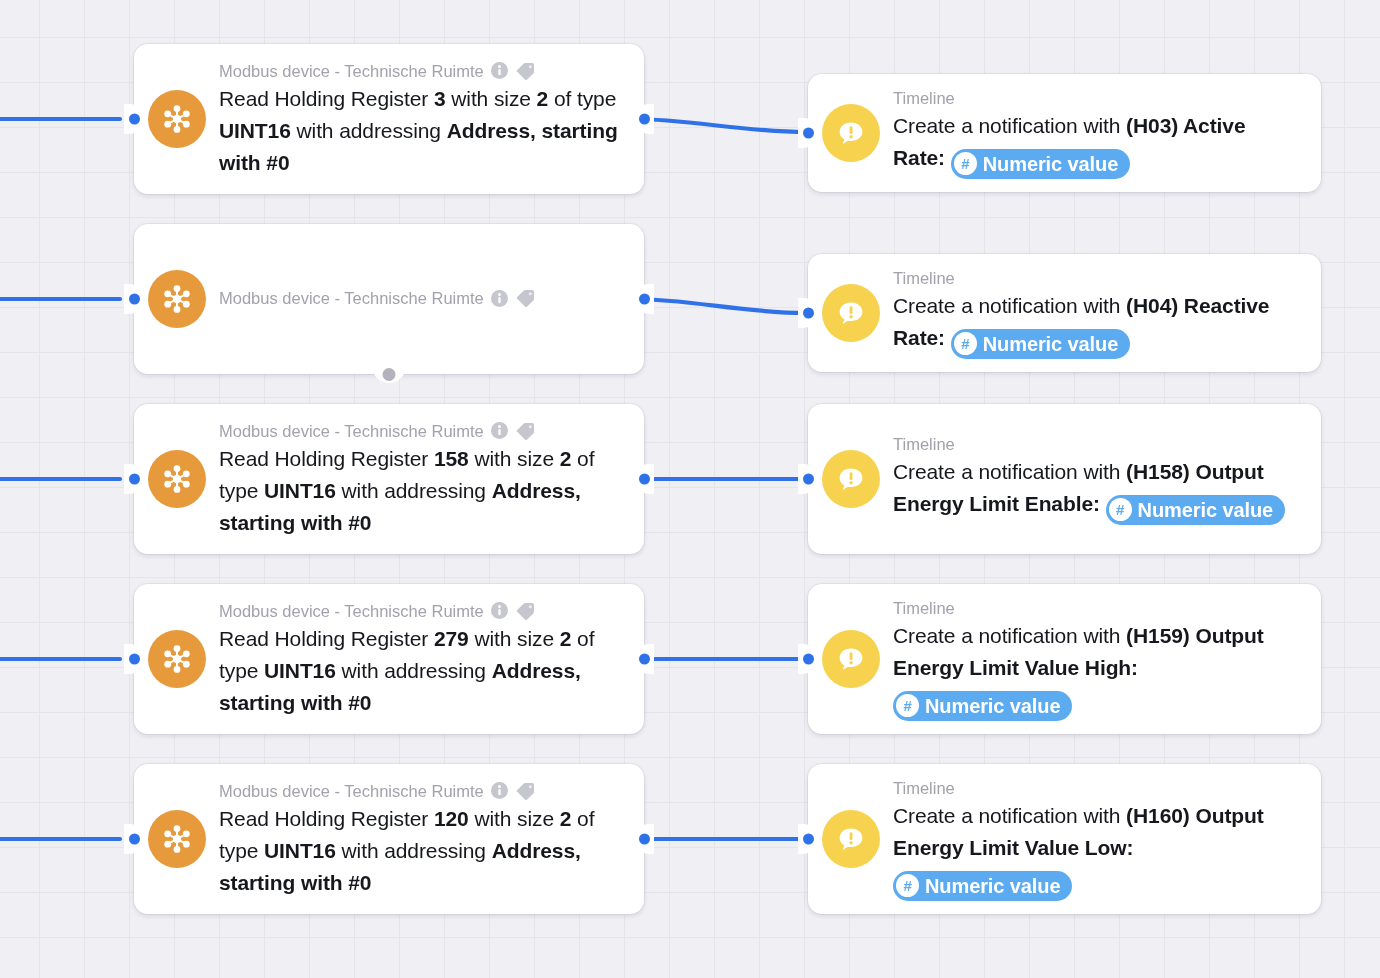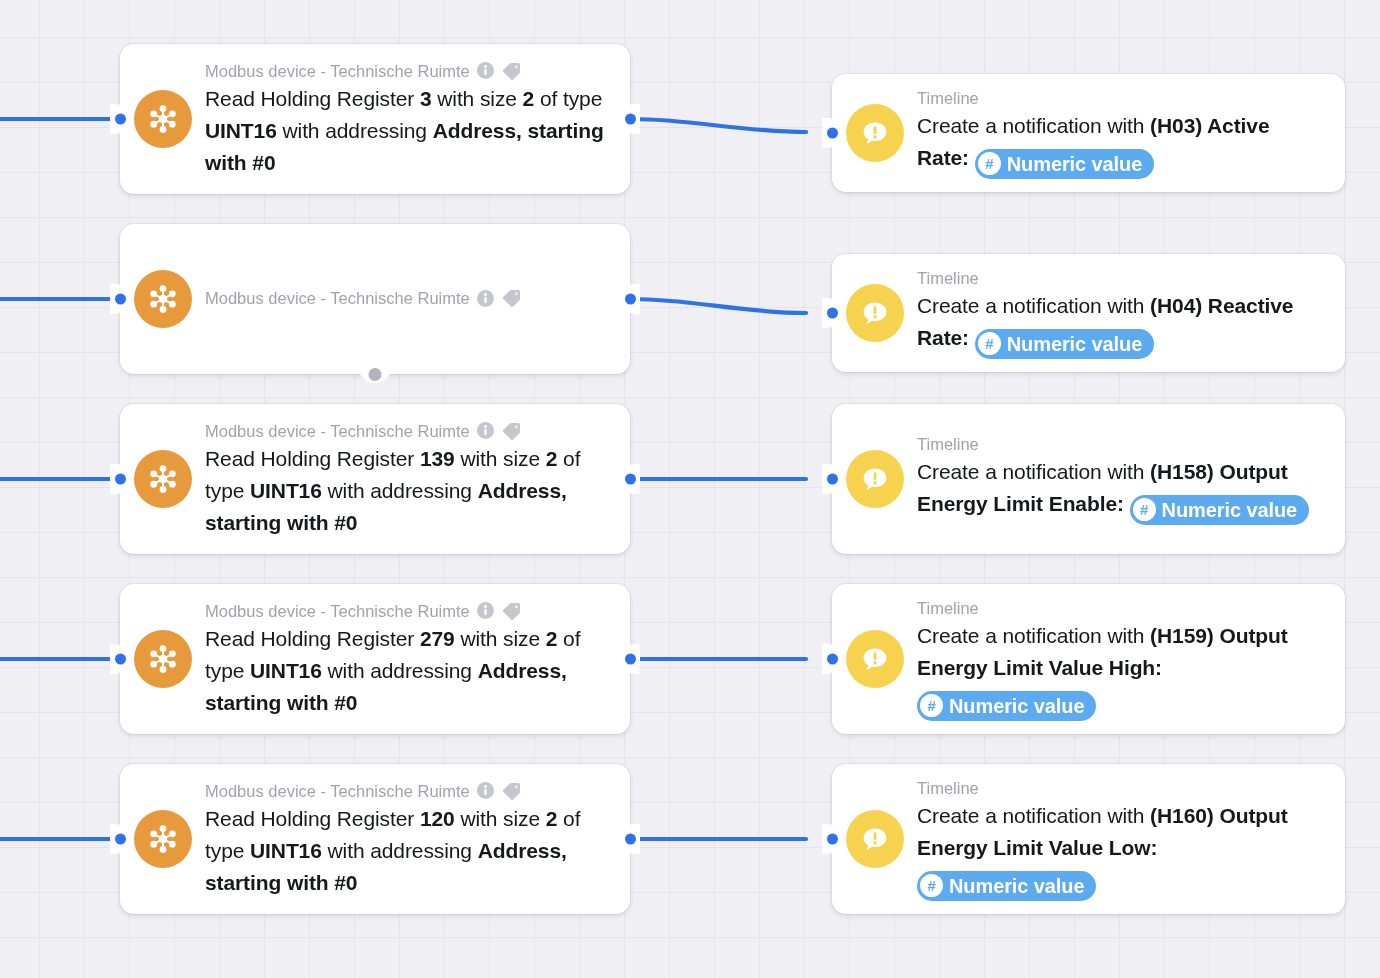--- a/index.html
+++ b/index.html
@@ -38,22 +38,22 @@
     position: absolute;
     background: #ffffff;
     border-radius: 14px;
     box-shadow: 0 2px 5px rgba(30,30,60,.12), 0 0 0 1px rgba(210,210,220,.35);
     z-index: 3;
     display: flex;
     align-items: center;
     padding: 14px 18px 14px 14px;
   }
 
-  .node-left  { left: 120px; width: 510px; }
-  .node-right { left: 832px; width: 513px; }
+  .node-left  { left: 134px; width: 510px; }
+  .node-right { left: 808px; width: 513px; }
 
   .node-body { display: flex; align-items: center; gap: 13px; width: 100%; }
 
   
   .type-icon {
     flex: 0 0 auto;
     width: 58px; height: 58px;
     border-radius: 50%;
     display: flex; align-items: center; justify-content: center;
   }
@@ -287,21 +287,21 @@
               <rect x="7.3" y="6.9" width="2.4" height="6.3" rx="1.2" fill="#ffffff"></rect>
             </svg>
           </span>
           <span class="mini-icon">
             <svg width="20" height="18" viewBox="0 0 20 18">
               <path d="M2.2 8.1 L8.6 1.7 A2.3 2.3 0 0 1 10.3 1 L17.2 1 A1.8 1.8 0 0 1 19 2.8 L19 9.7 A2.3 2.3 0 0 1 18.3 11.4 L11.9 17.8 A1.2 1.2 0 0 1 10.2 17.8 L2.2 9.8 A1.2 1.2 0 0 1 2.2 8.1 Z" fill="#c6c6cf"></path>
               <circle cx="15.3" cy="4.7" r="1.5" fill="#eeeef2"></circle>
             </svg>
           </span>
         </div>
-        <div class="node-title">Read Holding Register <b>139</b> with size <b>2</b> of type <b>UINT16</b> with addressing <b>Address, starting with #0</b></div>
+        <div class="node-title">Read Holding Register <b>158</b> with size <b>2</b> of type <b>UINT16</b> with addressing <b>Address, starting with #0</b></div>
       </div>
     </div>
     <div class="notch left" style="left:-10px; top:50%; transform:translateY(-50%);"></div>
     <div class="notch right" style="right:-10px; top:50%; transform:translateY(-50%);"></div>
     <div class="handle" style="left:-5px; top:50%; transform:translateY(-50%);"></div>
     <div class="handle" style="right:-6px; top:50%; transform:translateY(-50%);"></div>
   </div>
 
   <div class="node node-left" style="top:584px; height:150px;">
     <div class="node-body">

